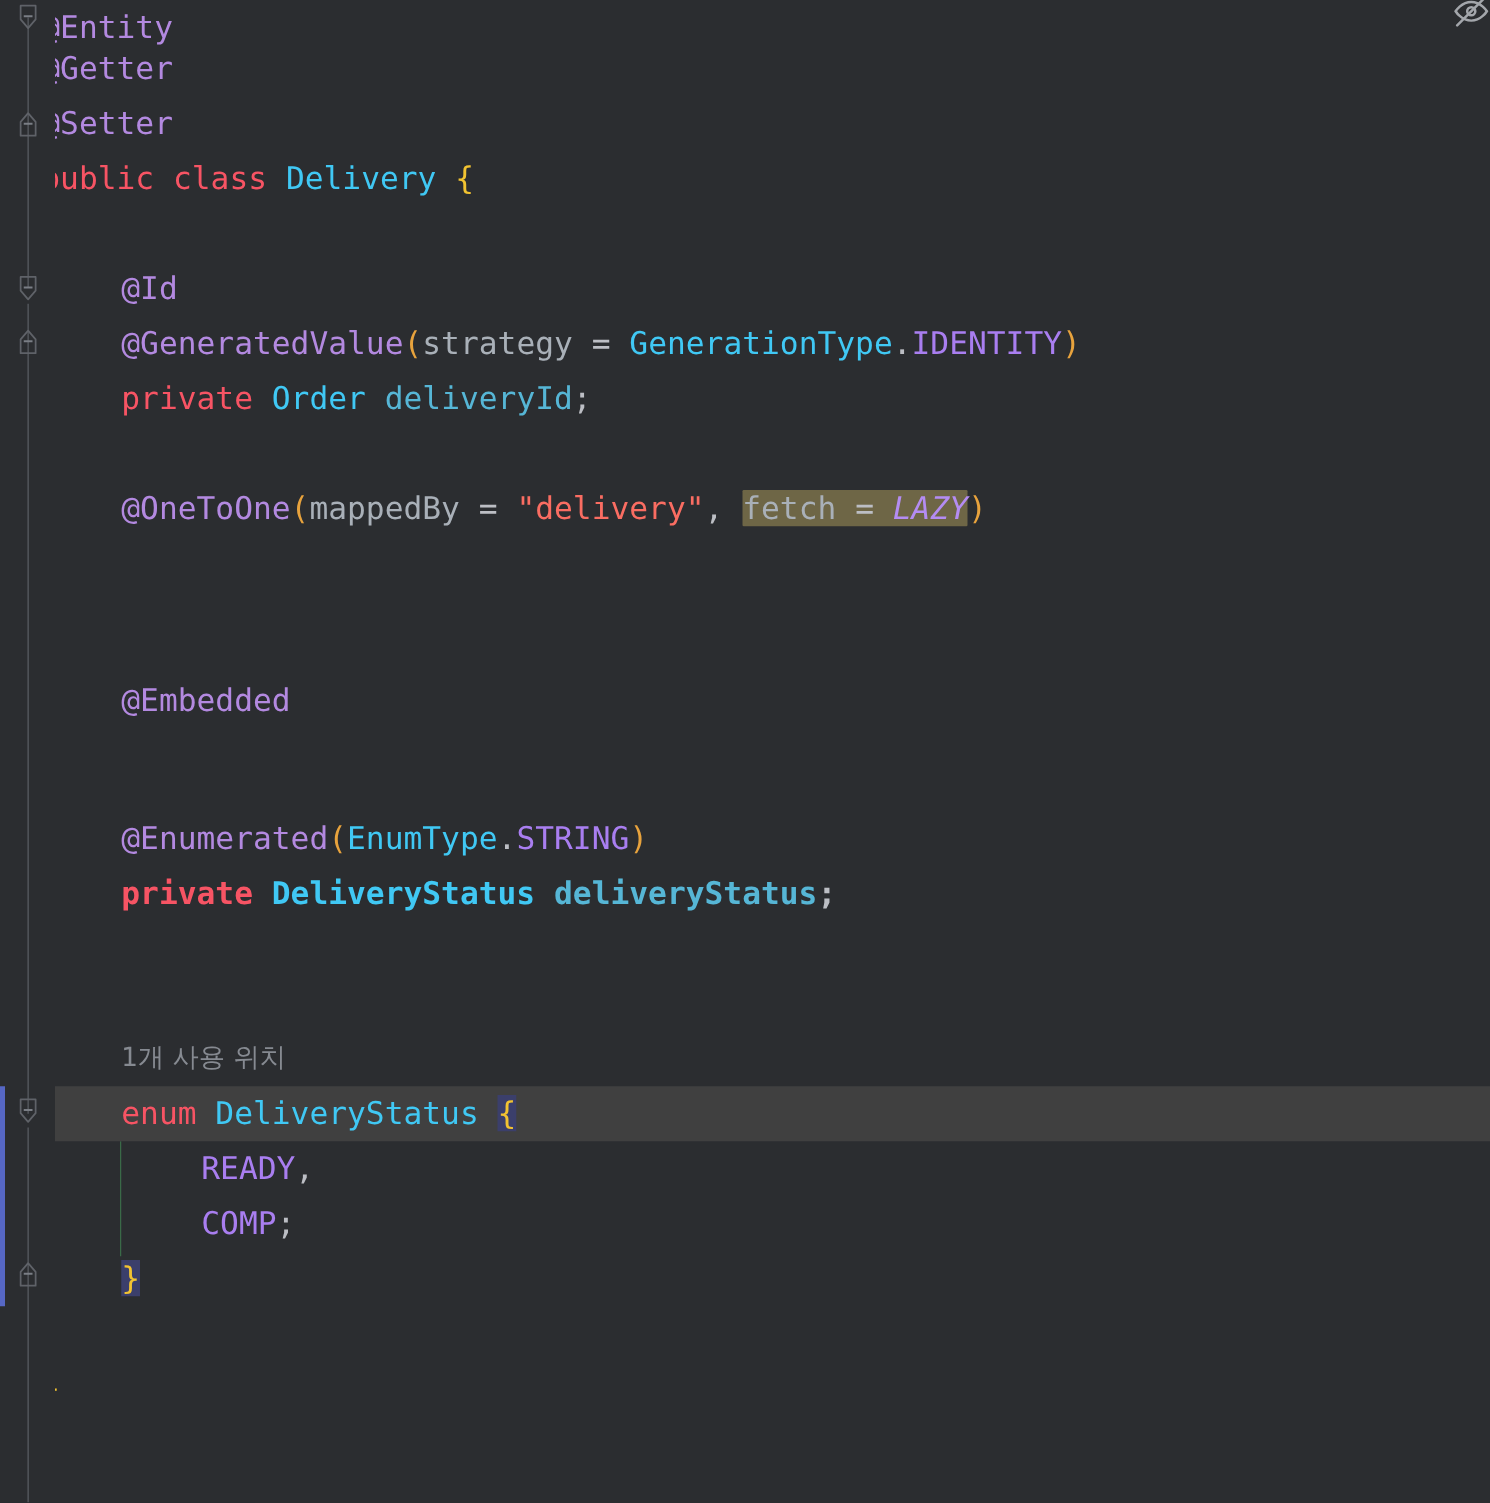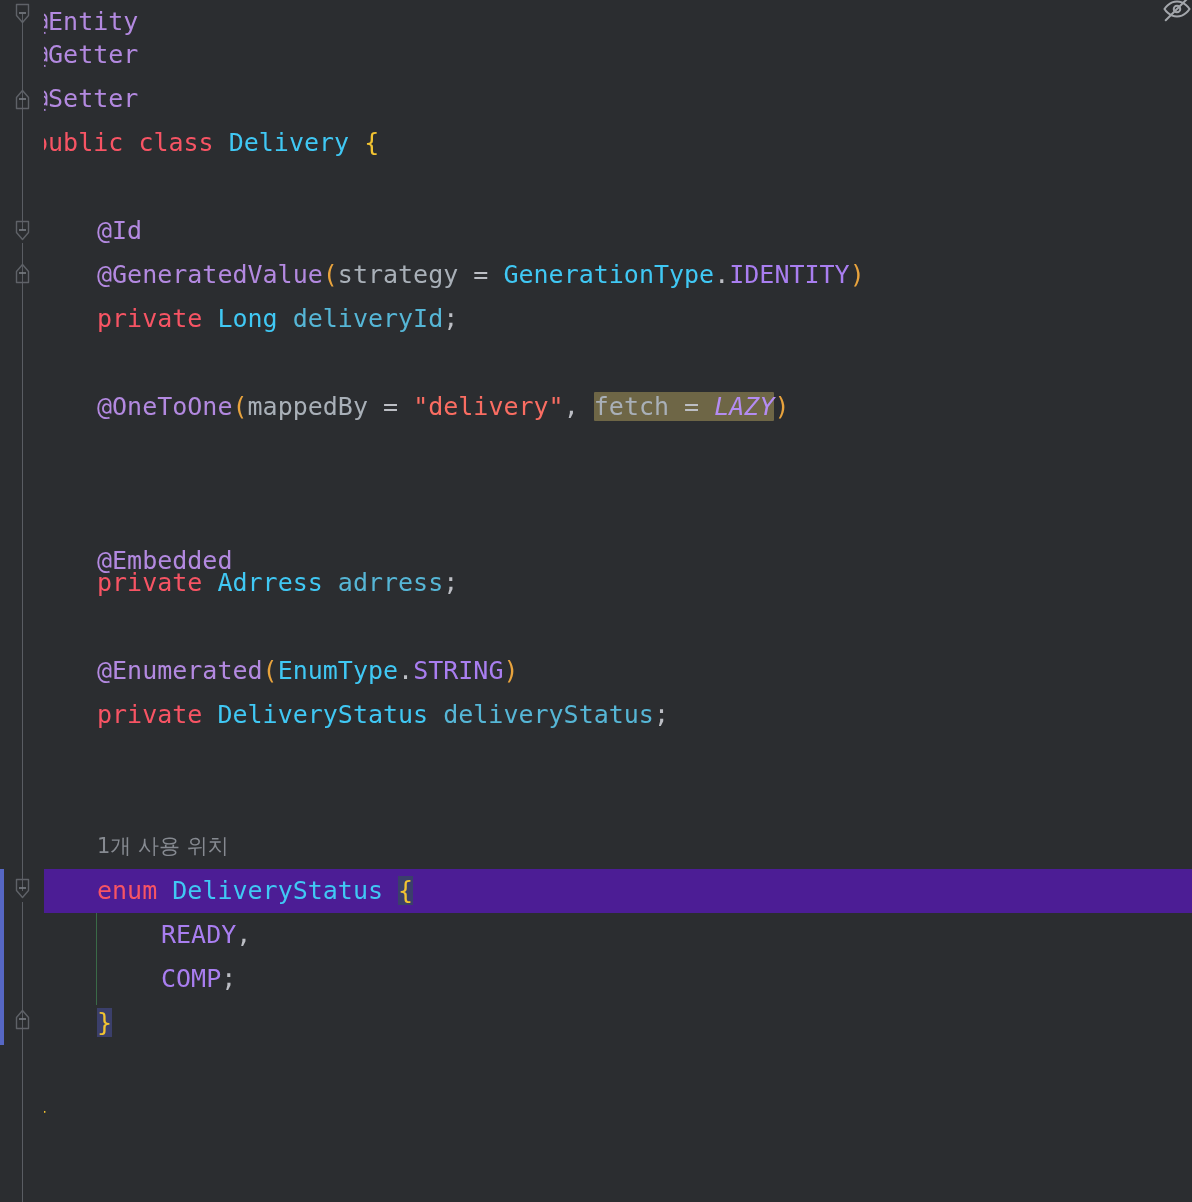--- a/index.html
+++ b/index.html
@@ -66,21 +66,21 @@
     position: absolute;
     left: 0;
     width: 1192px;
     height: 44px;
     line-height: 44px;
     font-size: 25px;
     letter-spacing: 0px;
     white-space: pre;
     color: #bcbec4;
   }
-  .line.caret-row { background: #4c1d95; }
+  .line.caret-row { background: #404040; }
 
   
   .indent-guide {
     position: absolute;
     width: 1px;
     background: #4b4f56;
     z-index: 2;
   }
   .indent-guide.active {
     background: #3a6a47;
@@ -179,26 +179,25 @@
       <div class="indent-guide active" style="left: 96px; top: 913px; height: 92px;"></div>
     </div>
 
   <div id="code">
       <div class="line" style="top: 0px;"><span style="padding-left: 33px; display: inline-block;"><span class="ann">@Entity</span></span></div>
       <div class="line" style="top: 33px;"><span style="padding-left: 33px; display: inline-block;"><span class="ann">@Getter</span></span></div>
       <div class="line" style="top: 77px;"><span style="padding-left: 33px; display: inline-block;"><span class="ann">@Setter</span></span></div>
       <div class="line" style="top: 121px;"><span style="padding-left: 33px; display: inline-block;"><span class="kw">public</span><span class="punct"> </span><span class="kw">class</span><span class="punct"> </span><span class="type">Delivery</span><span class="punct"> </span><span class="brace">{</span></span></div>
       <div class="line" style="top: 209px;"><span style="padding-left: 97px; display: inline-block;"><span class="ann">@Id</span></span></div>
       <div class="line" style="top: 253px;"><span style="padding-left: 97px; display: inline-block;"><span class="ann">@GeneratedValue</span><span class="paren">(</span><span class="param">strategy</span><span class="punct"> </span><span class="op">=</span><span class="punct"> </span><span class="type">GenerationType</span><span class="punct">.</span><span class="const">IDENTITY</span><span class="paren">)</span></span></div>
-      <div class="line" style="top: 297px;"><span style="padding-left: 97px; display: inline-block;"><span class="kw">private</span><span class="punct"> </span><span class="type">Long</span><span class="punct"> </span><span class="field">deliveryId</span><span class="punct">;</span></span></div>
+      <div class="line" style="top: 297px;"><span style="padding-left: 97px; display: inline-block;"><span class="kw">private</span><span class="punct"> </span><span class="type">Order</span><span class="punct"> </span><span class="field">deliveryId</span><span class="punct">;</span></span></div>
       <div class="line" style="top: 385px;"><span style="padding-left: 97px; display: inline-block;"><span class="ann">@OneToOne</span><span class="paren">(</span><span class="param">mappedBy</span><span class="punct"> </span><span class="op">=</span><span class="punct"> </span><span class="str">"delivery"</span><span class="punct">,</span><span class="punct"> </span><span class="hl-search"><span class="param">fetch</span><span class="punct"> </span><span class="op">=</span><span class="punct"> </span><span class="const">LAZY</span></span><span class="paren">)</span></span></div>
       <div class="line" style="top: 517px; margin-top: 22px;"><span style="padding-left: 97px; display: inline-block;"><span class="ann">@Embedded</span></span></div>
-      <div class="line" style="top: 561px;"><span style="padding-left: 97px; display: inline-block;"><span class="kw">private</span><span class="punct"> </span><span class="type">Adrress</span><span class="punct"> </span><span class="field">adrress</span><span class="punct">;</span></span></div>
       <div class="line" style="top: 649px;"><span style="padding-left: 97px; display: inline-block;"><span class="ann">@Enumerated</span><span class="paren">(</span><span class="type">EnumType</span><span class="punct">.</span><span class="const">STRING</span><span class="paren">)</span></span></div>
-      <div class="line" style="top: 693px;"><span style="padding-left: 97px; display: inline-block;"><span class="kw">private</span><span class="punct"> </span><span class="type">DeliveryStatus</span><span class="punct"> </span><span class="field">deliveryStatus</span><span class="punct">;</span></span></div>
+      <div class="line" style="top: 693px; font-weight: bold;"><span style="padding-left: 97px; display: inline-block;"><span class="kw">private</span><span class="punct"> </span><span class="type">DeliveryStatus</span><span class="punct"> </span><span class="field">deliveryStatus</span><span class="punct">;</span></span></div>
       <div class="line caret-row" style="top: 869px;"><span style="padding-left: 97px; display: inline-block;"><span class="kw">enum</span><span class="punct"> </span><span class="type">DeliveryStatus</span><span class="punct"> </span><span class="hl-brace"><span class="brace">{</span></span></span></div>
       <div class="line" style="top: 913px;"><span style="padding-left: 161px; display: inline-block;"><span class="const">READY</span><span class="punct">,</span></span></div>
       <div class="line" style="top: 957px;"><span style="padding-left: 161px; display: inline-block;"><span class="const">COMP</span><span class="punct">;</span></span></div>
       <div class="line" style="top: 1001px;"><span style="padding-left: 97px; display: inline-block;"><span class="hl-brace"><span class="brace">}</span></span></span></div>
       <div class="line" style="top: 1089px;"><span style="padding-left: 33px; display: inline-block;"><span class="brace">}</span></span></div>
     </div>
 
 <div class="hint" style="position: absolute; left: 97px; top: 832px; z-index: 5;">1개 사용 위치</div>
   </div>
 

